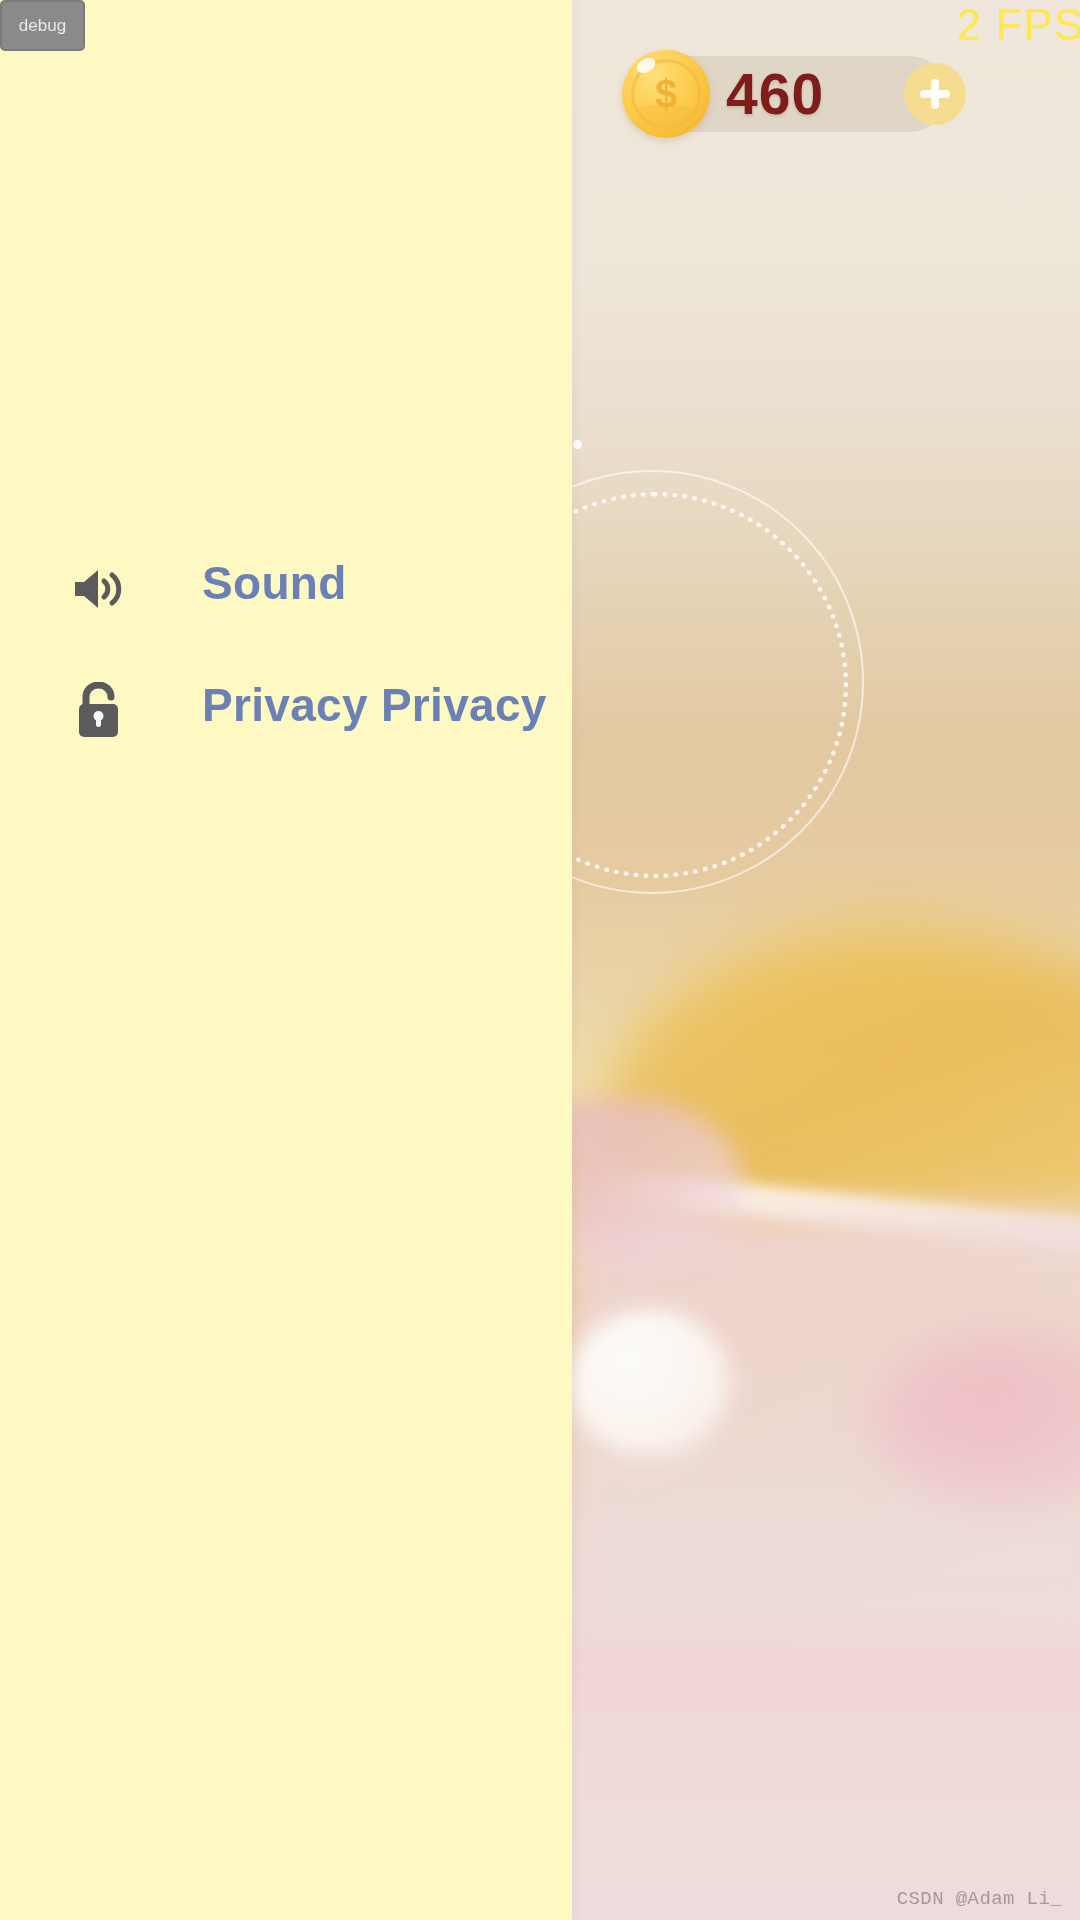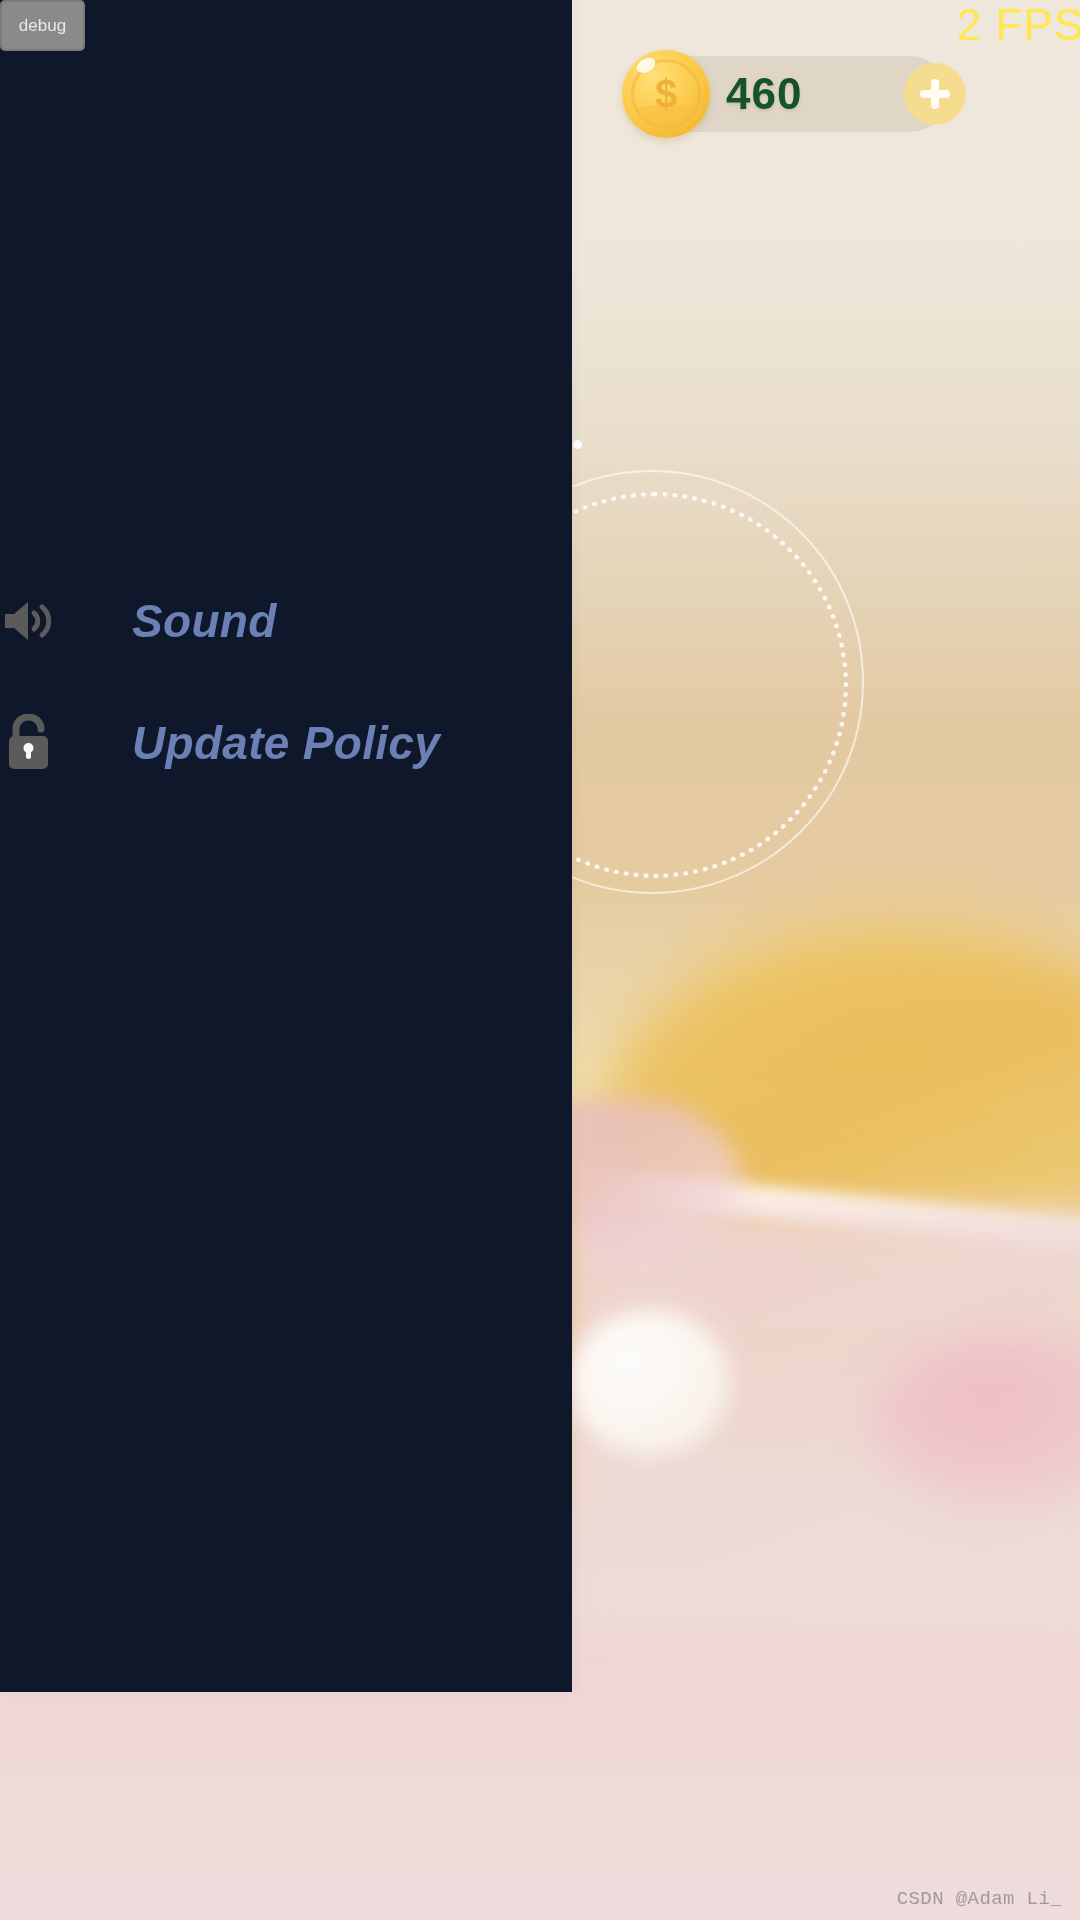--- a/index.html
+++ b/index.html
@@ -234,23 +234,23 @@
     transform: rotate(-28deg);
   }
 
   #coin-count {
     position: absolute;
     left: 78px;
     top: 50%;
     transform: translateY(-50%);
     font-family: "Liberation Sans", sans-serif;
     font-weight: bold;
-    font-size: 44px;
+    font-size: 57px;
     line-height: 52px;
-    color: #14532d;
+    color: #7f1d1d;
     text-shadow: 0 2px 3px rgba(150,120,80,0.25);
     letter-spacing: 1px;
   }
 
   #coin-add-button {
     position: absolute;
     right: -18px;
     top: 50%;
     transform: translateY(-50%);
     width: 62px;
@@ -275,22 +275,22 @@
     border-radius: 4px;
     background: #FFFDF6;
   }
 
   
   #settings-drawer {
     position: absolute;
     left: 0;
     top: 0;
     width: 572px;
-    height: 1692px;
-    background: #0f172a;
+    height: 1920px;
+    background: #fef9c3;
     box-shadow: 2px 0 10px rgba(90,110,150,0.07);
   }
 
   #debug-button {
     position: absolute;
     left: 0;
     top: 0;
     width: 81px;
     height: 47px;
     background: #8A8A8A;
@@ -306,24 +306,24 @@
 
   #menu-list {
     position: absolute;
     left: 0;
     top: 560px;
     width: 572px;
   }
 
   .menu-row {
     display: flex;
-    align-items: center;
+    align-items: flex-start;
     height: 122px;
+    padding-left: 70px;
     box-sizing: border-box;
-    font-style: italic;
   }
 
   .menu-icon {
     width: 58px;
     height: 58px;
     flex: 0 0 58px;
     display: flex;
     align-items: center;
     justify-content: center;
     color: #5B5B5B;
@@ -404,21 +404,21 @@
 
       <div class="menu-row">
         <span class="menu-icon">
           <svg width="52" height="58" viewBox="0 0 52 58" fill="none">
             <path d="M13 22 V15 C13 8 18.5 3 25.5 3 C32.5 3 38 8 38 15" stroke="#5B5B5B" stroke-width="7" stroke-linecap="round" fill="none"></path>
             <rect x="6" y="22" width="39" height="33" rx="5" fill="#5B5B5B"></rect>
             <circle cx="25.5" cy="34" r="5" fill="#F5F8FE"></circle>
             <rect x="23" y="34" width="5" height="11" rx="2.5" fill="#F5F8FE"></rect>
           </svg>
         </span>
-        <span class="menu-label">Update Policy</span>
+        <span class="menu-label">Privacy Privacy</span>
       </div>
 
 
 
     </div>
   </div>
 
   <div id="watermark">CSDN @Adam Li_</div>
 
 </div>

